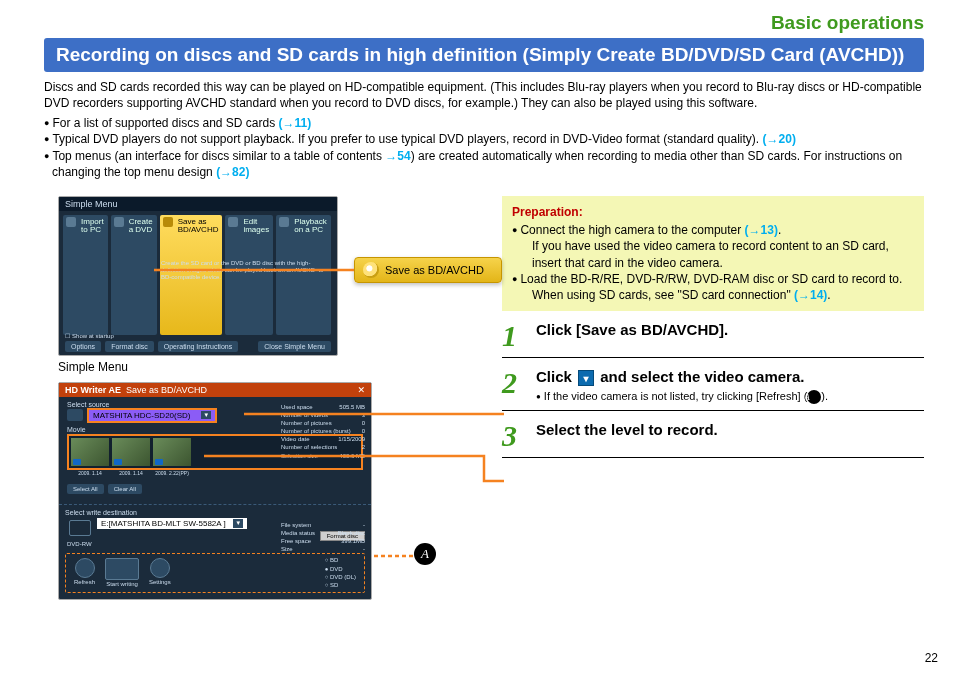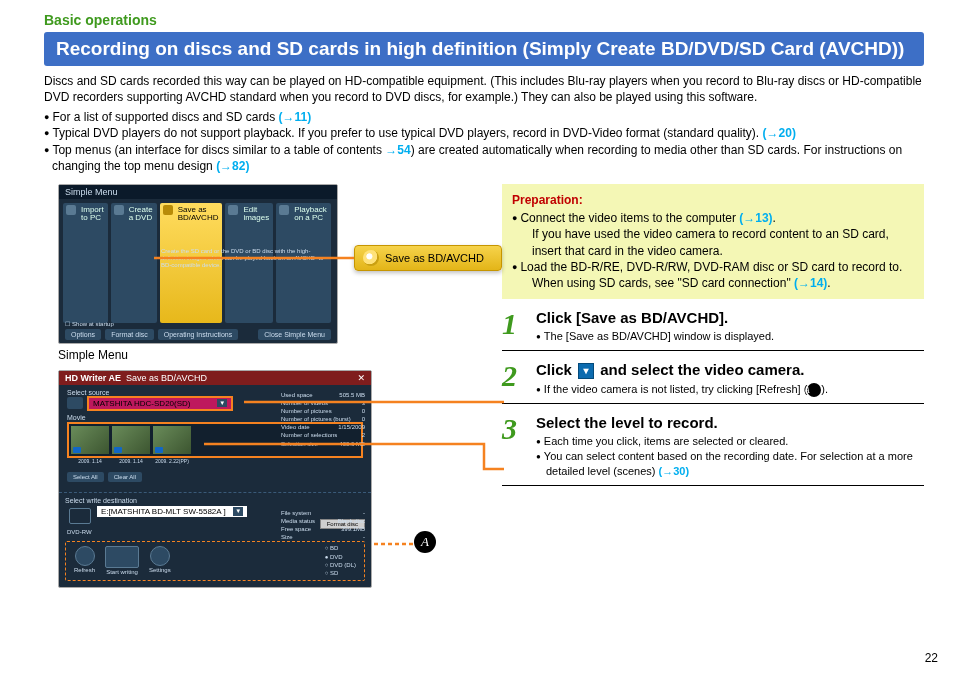--- a/index.html
+++ b/index.html
@@ -9,38 +9,39 @@
     color: #000;
     background: #fff;
     width: 954px;
     height: 673px;
     position: relative;
     padding: 12px 30px 10px 44px;
   }
   .section-head {
     color: #3f9a1e;
     font-weight: bold;
-    font-size: 14px;
+    text-align: right;
+    font-size: 19px;
     margin-bottom: 4px;
   }
   .title-bar {
     background: #3d6fc6;
     color: #fff;
     font-size: 19px;
     font-weight: bold;
     padding: 6px 12px;
     border-radius: 3px;
     margin-bottom: 8px;
   }
   .intro p { line-height: 1.3; }
   .intro ul { list-style: none; margin-top: 4px; }
   .intro li::before { content: "●"; font-size: 9px; position: relative; top:-1px; margin-right:3px;}
   .intro li { padding-left: 8px; text-indent: -8px; line-height: 1.35; }
   .link { color: #00aeef; font-weight: bold; }
-  .columns { display: flex; gap: 18px; margin-top: 10px; }
+  .columns { display: flex; gap: 18px; margin-top: 16px; }
   .left-col { flex: 0 0 440px; }
   .right-col { flex: 1; }
 
   
   .screenshot {
     background: #1b2b3b;
     border: 1px solid #aaa;
     border-radius: 2px;
     position: relative;
     overflow: hidden;
@@ -73,25 +74,25 @@
     padding:0 8px;
     font-size:11px;
     box-shadow: 0 2px 4px rgba(0,0,0,.25);
   }
   .callout-label .disc {
     width:16px;height:16px;border-radius:50%;
     background: radial-gradient(circle at 40% 40%, #fff 0 20%, #ffe27a 25% 55%, #caa012 60% 100%);
   }
 
   .hd-shot { width: 314px; height: 218px; margin: 8px 0 0 14px; }
-  .hd-title { background:#7f1d1d; color:#fff; font-size:9px; padding:2px 6px; display:flex; justify-content:space-between;}
+  .hd-title { background:#c2410c; color:#fff; font-size:9px; padding:2px 6px; display:flex; justify-content:space-between;}
   .hd-top { padding:4px 8px;}
   .hd-dd { display:flex; align-items:center; gap:4px;}
   .hd-dd-label { color:#cde; font-size:7px;}
-  .hd-dd-box { background:#be185d; color:#000; font-size:8px; padding:1px 4px; width:146px; display:flex; justify-content:space-between; align-items:center; border:2px solid #f58220;}
+  .hd-dd-box { background:#8b5cf6; color:#000; font-size:8px; padding:1px 4px; width:130px; display:flex; justify-content:space-between; align-items:center; border:2px solid #f58220;}
   .hd-dd-arrow { background:#2d4a63; color:#fff; font-size:7px; padding:0 3px;}
   .hd-thumbs-label{ color:#cde; font-size:7px; margin:3px 0 1px;}
   .hd-thumbs { display:flex; gap:3px; border:2px solid #f58220; padding:2px; background:#12202e;}
   .hd-th { width:38px; height:28px; background:linear-gradient(135deg,#6a8c5a,#3c5530); position:relative;}
   .hd-th::after{content:""; position:absolute; left:2px; bottom:1px; width:8px;height:6px;background:#1167c7; border-radius:1px;}
   .hd-th-cap{ position:absolute; bottom:-10px; left:0; right:0; font-size:5px; color:#cde; text-align:center;}
   .hd-info { position:absolute; right:6px; top:20px; width:84px; font-size:6px; color:#cde; line-height:1.35;}
   .hd-info-row{display:flex; justify-content:space-between;}
   .hd-selbtns { display:flex; gap:4px; margin-top:14px;}
   .hd-sbtn { background:#2d4a63; color:#cde; font-size:6px; padding:2px 6px; border-radius:2px;}
@@ -321,55 +322,48 @@
       <path d="M 200 218 L 460 218" stroke="#f58220" stroke-width="2.5" fill="none"></path>
       <path d="M 160 260 L 440 260 L 440 285 L 460 285" stroke="#f58220" stroke-width="2.5" fill="none"></path>
       <path d="M 330 360 L 370 360" stroke="#f58220" stroke-width="2.5" fill="none" stroke-dasharray="4 3"></path>
     </svg>
   </div>
 
   <div class="right-col">
     <div class="prep-box">
       <div class="hd">Preparation:</div>
       <ul>
-        <li><span>Connect the video items to the computer </span><span class="link">(→13)</span><span>.</span>
+        <li><span>Connect the high camera to the computer </span><span class="link">(→13)</span><span>.</span>
           <div class="sub">If you have used the video camera to record content to an SD card, insert that card in the video camera.</div>
         </li>
         <li><span>Load the BD-R/RE, DVD-R/RW, DVD-RAM disc or SD card to record to.</span>
           <div class="sub"><span>When using SD cards, see "SD card connection" </span><span class="link">(→14)</span><span>.</span></div>
         </li>
       </ul>
     </div>
 
     <div class="steps">
       <div class="step">
         <div class="num">1</div>
         <div class="body">
           <div class="title">Click [Save as BD/AVCHD].</div>
-          <ul>
-              <li>The [Save as BD/AVCHD] window is displayed.</li>
-            </ul>
         </div>
       </div>
       <div class="step">
         <div class="num">2</div>
         <div class="body">
           <div class="title"><span>Click </span><span class="dd-icon">▾</span><span> and select the video camera.</span></div>
           <ul>
               <li><span>If the video camera is not listed, try clicking [Refresh] (</span><span class="inline-A">A</span><span>).</span></li>
             </ul>
         </div>
       </div>
       <div class="step">
         <div class="num">3</div>
         <div class="body">
           <div class="title">Select the level to record.</div>
-          <ul>
-            <li>Each time you click, items are selected or cleared.</li>
-            <li><span>You can select content based on the recording date. For selection at a more detailed level (scenes) </span><span class="link">(→30)</span></li>
-          </ul>
         </div>
       </div>
     </div>
   </div>
 </div>
 
 <div class="page-num">22</div>
 
 </body></html>

